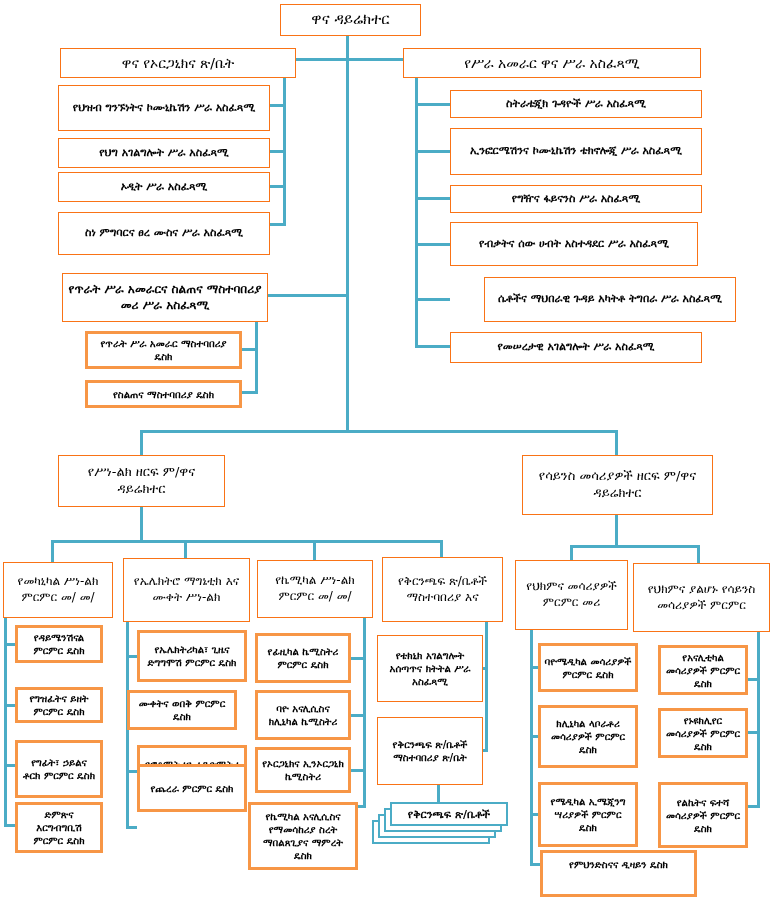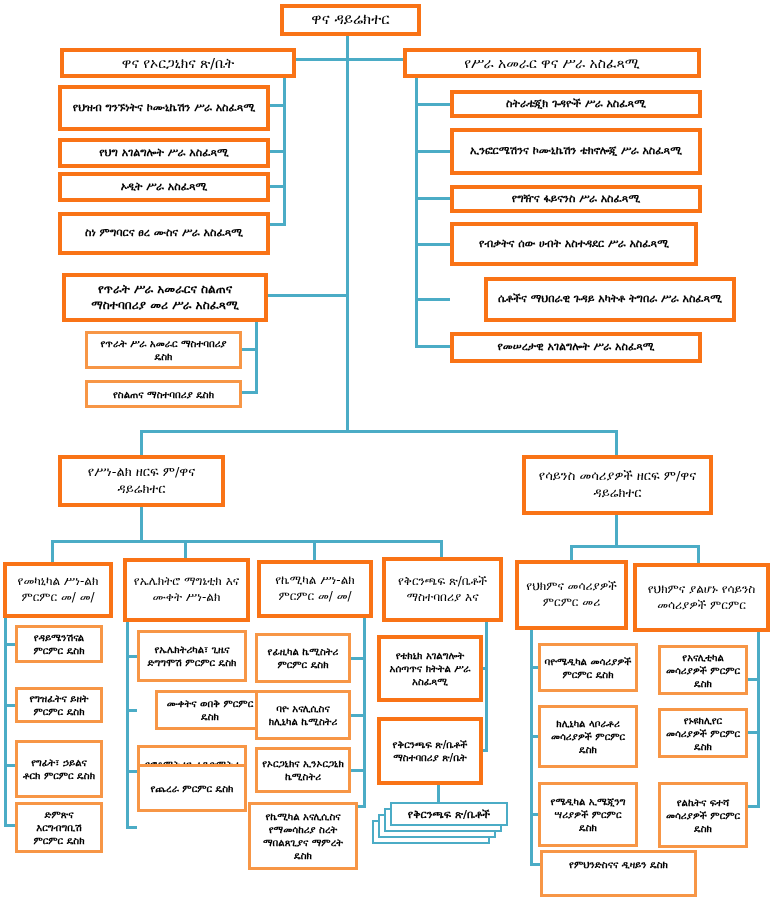--- a/index.html
+++ b/index.html
@@ -1,20 +1,20 @@
 <!DOCTYPE html>
 <html><head>
 <meta charset="utf-8">
 <style>
   html,body{margin:0;padding:0;background:#ffffff;}
   #canvas{position:relative;width:772px;height:901px;background:#fff;
           font-family:"DejaVu Sans",sans-serif;color:#000;}
   .box{position:absolute;background:#fff;display:flex;align-items:center;justify-content:center;
        text-align:center;box-sizing:border-box;overflow:hidden;line-height:1.3;padding:1px 3px;}
-  .teal{border:4px solid #f97316;}
+  .teal{border:1px solid #f97316;}
   .orange{border:3px solid #F79646;}
   .ln{position:absolute;background:#4BACC6;}
   .lg{font-size:15px;}
   .md{font-size:13px;}
   .hd{font-size:12px;}
   .it{font-size:11px;font-weight:bold;}
   .sm{font-size:10px;font-weight:bold;}
   .topalign{align-items:flex-start;padding-top:5px;}
   .stacklayer{position:absolute;background:#fff;border:2px solid #4BACC6;box-sizing:border-box;}
   .stackfront{font-size:11px;font-weight:bold;display:flex;align-items:center;justify-content:center;text-align:center;overflow:hidden;}
@@ -124,21 +124,21 @@
   <div class="box teal hd" style="left:382px;top:557px;width:121px;height:65px;">የቅርንጫፍ ጽ/ቤቶች ማስተባበሪያ እና</div>
   <div class="box teal hd" style="left:515px;top:560px;width:113px;height:70px;">የህክምና መሳሪያዎች ምርምር መሪ</div>
   <div class="box teal hd" style="left:633px;top:563px;width:137px;height:69px;">የህክምና ያልሆኑ የሳይንስ መሳሪያዎች ምርምር</div>
 
   <div class="box orange sm" style="left:15px;top:625px;width:88px;height:38px;">የዳይሜንሽናል ምርምር ዴስክ</div>
   <div class="box orange sm" style="left:15px;top:687px;width:88px;height:36px;">የግዝፈትና ይዘት ምርምር ዴስክ</div>
   <div class="box orange sm" style="left:15px;top:740px;width:88px;height:58px;">የግፊት፣ ኃይልና ቶርክ ምርምር ዴስክ</div>
   <div class="box orange sm" style="left:15px;top:802px;width:88px;height:51px;">ድምጽና እርግብግቢሽ ምርምር ዴስክ</div>
 
   <div class="box orange sm" style="left:137px;top:630px;width:110px;height:52px;">የኤሌክትሪካል፣ ጊዜና ድግግሞሽ ምርምር ዴስክ</div>
-  <div class="box orange sm" style="left:155px;top:690px;width:110px;height:40px;">ሙቀትና ወበቅ ምርምር ዴስክ</div>
+  <div class="box orange sm" style="left:127px;top:690px;width:110px;height:40px;">ሙቀትና ወበቅ ምርምር ዴስክ</div>
   <div class="box orange sm" style="left:137px;top:745px;width:110px;height:52px;">የፎቶሜትሪና ራዲዮሜትሪ ምርምር ዴስክ</div>
   <div class="box orange sm" style="left:137px;top:764px;width:110px;height:48px;">የጨረራ ምርምር ዴስክ</div>
 
   <div class="box orange sm" style="left:255px;top:633px;width:96px;height:50px;">የፊዚካል ኬሚስትሪ ምርምር ዴስክ</div>
   <div class="box orange sm" style="left:255px;top:690px;width:96px;height:50px;">ባዮ አናሊሲስና ክሊኒካል ኬሚስትሪ</div>
   <div class="box orange sm" style="left:255px;top:747px;width:96px;height:46px;">የኦርጋኒክና ኢንኦርጋኒክ ኬሚስትሪ</div>
   <div class="box orange sm" style="left:248px;top:802px;width:110px;height:68px;">የኬሚካል አናሊሲስና የማመሳከሪያ ስረት ማበልጸጊያና ማምረት ዴስክ</div>
 
   <div class="box teal sm" style="left:377px;top:635px;width:106px;height:67px;">የቴክኒክ አገልግሎት አሰጣጥና ክትትል ሥራ አስፈጻሚ</div>
   <div class="box teal sm" style="left:377px;top:717px;width:106px;height:68px;">የቅርንጫፍ ጽ/ቤቶች ማስተባበሪያ ጽ/ቤት</div>

